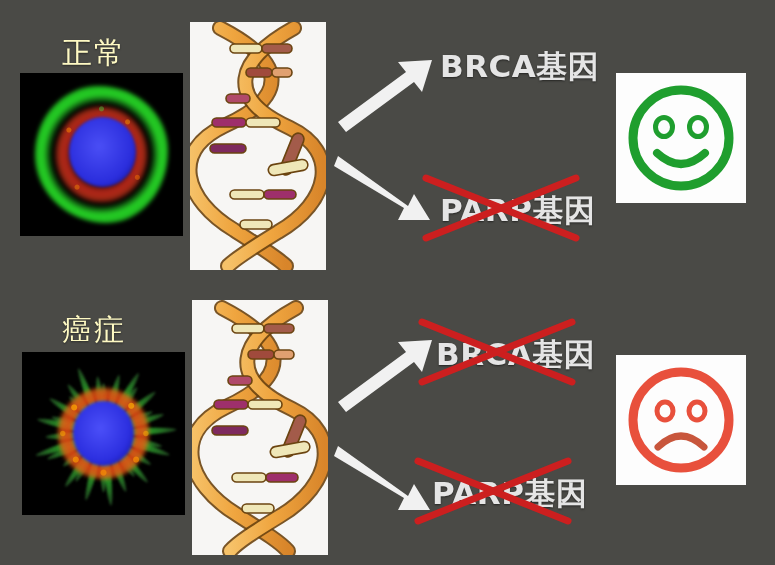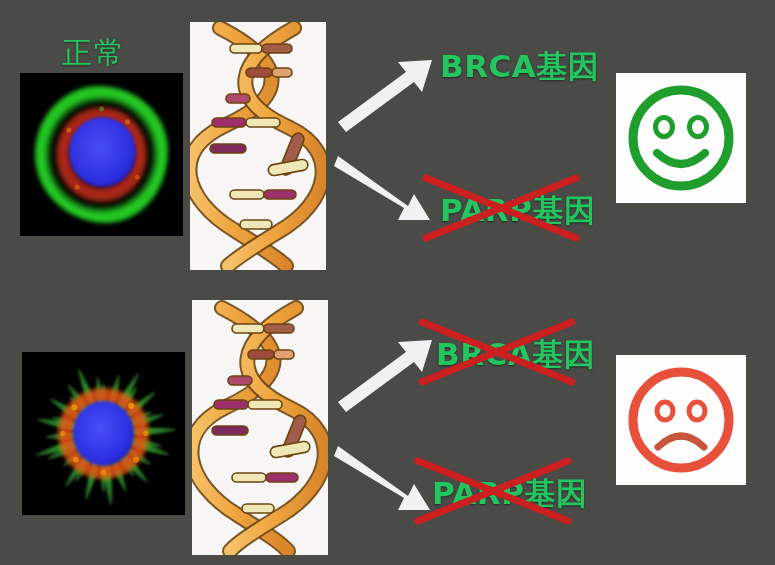--- a/index.html
+++ b/index.html
@@ -32,21 +32,21 @@
     line-height: 62px;
     text-align: left;
     user-select: none;
     pointer-events: none;
     z-index: 30;
   }
 
   
   .cell-label {
     position: absolute;
-    color: #22c55e;
+    color: #fef9c3;
     font-size: 30px;
     font-family: "DejaVu Sans", sans-serif;
     letter-spacing: 2px;
     text-shadow: 0 1px 2px rgba(0,0,0,0.45);
     white-space: nowrap;
     z-index: 12;
   }
   #label-normal { left: 62px; top: 33px; }
   #label-cancer { left: 62px; top: 310px; }
 
@@ -165,21 +165,21 @@
   
   .gene {
     position: absolute;
     z-index: 20;
     white-space: nowrap;
   }
   .gene .txt {
     font-family: "DejaVu Sans", sans-serif;
     font-size: 31px;
     font-weight: bold;
-    color: #22c55e;
+    color: #e5e5e5;
     letter-spacing: 0.5px;
     text-shadow: 0 1px 2px rgba(0,0,0,0.5);
     display: inline-block;
   }
   .gene .cross {
     position: absolute;
     left: -22px; top: -20px;
     width: 170px; height: 78px;
     pointer-events: none;
     z-index: 25;
@@ -291,20 +291,21 @@
   <div class="face-panel" id="face-happy">
     <svg viewBox="0 0 130 130">
       <circle cx="65" cy="65" r="48" fill="none" stroke="#1f9e2e" stroke-width="9"></circle>
       <ellipse cx="48" cy="54" rx="8.5" ry="9.5" fill="none" stroke="#1f9e2e" stroke-width="5"></ellipse>
       <ellipse cx="82" cy="54" rx="8.5" ry="9.5" fill="none" stroke="#1f9e2e" stroke-width="5"></ellipse>
       <path d="M41,80 Q65,102 89,80" fill="none" stroke="#1f9e2e" stroke-width="8" stroke-linecap="round"></path>
     </svg>
   </div>
 
 
+  <div class="cell-label" id="label-cancer">癌症</div>
 
   <div class="cell-img" id="cell-cancer">
     <div class="cell-inner">
       <div class="cc-spikes" id="spikes">
           <span style="height: 58px; margin-top: -29px; transform: rotate(0deg) translateY(-22.04px);"></span>
           <span style="height: 69px; margin-top: -34.5px; transform: rotate(15deg) translateY(-26.22px);"></span>
           <span style="height: 80px; margin-top: -40px; transform: rotate(30deg) translateY(-30.4px);"></span>
           <span style="height: 65px; margin-top: -32.5px; transform: rotate(36deg) translateY(-24.7px);"></span>
           <span style="height: 76px; margin-top: -38px; transform: rotate(51deg) translateY(-28.88px);"></span>
           <span style="height: 61px; margin-top: -30.5px; transform: rotate(66deg) translateY(-23.18px);"></span>

